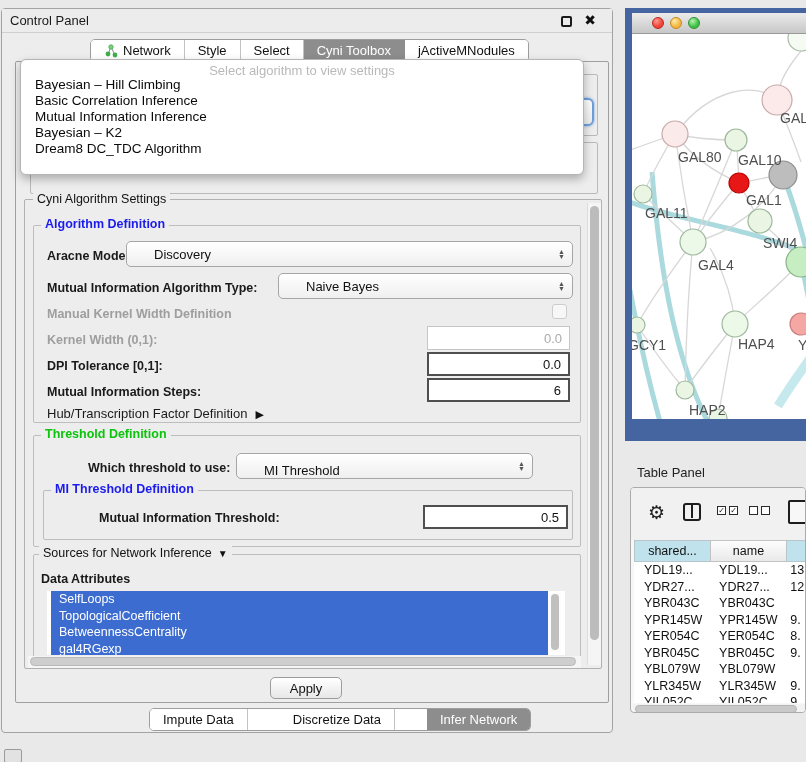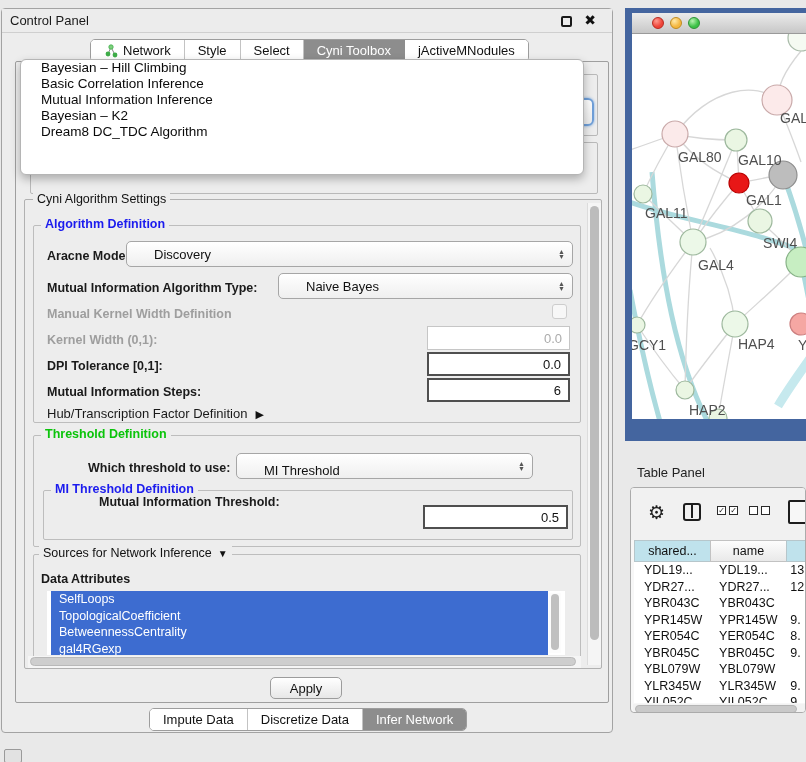--- a/index.html
+++ b/index.html
@@ -12,40 +12,40 @@
     background:#ededed; border:1px solid #a3a3a3; border-radius:4px; }
   .cp-titlebar { position:absolute; left:0; top:0; right:0; height:24px; background:#ececec;
     border-bottom:1px solid #cfcfcf; }
   .cp-title { position:absolute; left:8px; top:4px; font-size:13px; color:#1a1a1a; }
   .cp-float { position:absolute; right:40px; top:7px; width:11px; height:11px; border:2px solid #1a1a1a; border-radius:2px; background:transparent; }
   .cp-close { position:absolute; right:16px; top:3px; font-size:14px; font-weight:bold; color:#111; }
 
   
   .tabstrip { position:absolute; display:flex; background:#fff; border:1px solid #9d9d9d; border-radius:5px; overflow:hidden; height:23px; }
   .top-tabs { left:88px; top:30px; }
-  .bottom-tabs { left:147px; top:699px; }
+  .bottom-tabs { left:147px; top:699px;gap:32px; }
   .tab { display:flex; align-items:center; gap:5px; padding:0 13px; font-size:13px; color:#111;
     border-right:1px solid #c3c3c3; background:#fff; white-space:nowrap; }
   .tab:last-child { border-right:none; }
   .tab.selected { background:#8d8d8d; color:#fff; border-right-color:#8d8d8d; }
 
   
   .tab-pane { position:absolute; left:13px; top:52px; width:594px; height:642px;
     border:1px solid #9f9f9f; background:#ededed; border-radius:2px; }
 
   
   .frag-box { position:absolute; border:1px solid #b9b9b9; border-radius:2px; background:#ededed; }
   .frag-combo { position:absolute; background:linear-gradient(#fdfdfd,#ececec); border:2px solid #6f9fd8;
     box-shadow:0 0 3px #7aa9e0; border-radius:6px; }
 
   
   .dropdown { position:absolute; left:4px; top:-3px; width:564px; height:116px; background:#fff;
     border:1px solid #b5b5b5; border-radius:6px; box-shadow:0 4px 10px rgba(0,0,0,.28); z-index:30; overflow:hidden; }
   .dd-prompt { text-align:center; color:#b9b9b9; font-size:13px; padding-top:3px; height:17px; }
-  .dd-item { font-size:13.5px; color:#0a0a0a; line-height:16px; padding-left:20px; white-space:nowrap; }
+  .dd-item { font-size:13.5px; color:#0a0a0a; line-height:16px; padding-left:14px; white-space:nowrap; }
   .dd-item.selected { font-weight:bold; }
 
   
   .cyni-box { position:absolute; left:8px; top:137px; width:578px; height:470px;
     border:1px solid #b1b1b1; border-radius:2px; }
   .boxtitle { position:absolute; top:-8px; background:#ededed; padding:0 4px; font-size:12.5px; color:#111; white-space:nowrap; }
   .boxtitle.blue { color:#1b1bee; font-weight:bold; }
   .boxtitle.green { color:#0bc40b; font-weight:bold; }
 
   .group { position:absolute; border:1px solid #bdbdbd; border-radius:2px; }
@@ -160,20 +160,21 @@
         </div>
       </div>
 
     <div class="tab-pane">
 
       <div class="frag-box" style="left:14px; top:12px; width:568px; height:62px;"></div>
       <div class="frag-combo" style="left:556px; top:36px; width:22px; height:28px;"></div>
       <div class="frag-box" style="left:14px; top:80px; width:568px; height:52px;"></div>
 
       <div class="dropdown">
+        <div class="dd-prompt">Select algorithm to view settings</div>
         <div>
             <div class="dd-item">Bayesian – Hill Climbing</div>
             <div class="dd-item">Basic Correlation Inference</div>
             <div class="dd-item">Mutual Information Inference</div>
             <div class="dd-item">Bayesian – K2</div>
             <div class="dd-item">Dream8 DC_TDC Algorithm</div>
           </div>
       </div>
 
       <div class="cyni-box">
@@ -230,21 +231,21 @@
           <span>MI Threshold</span>
           <span class="stepper">
               <span>▲</span>
               <span>▼</span>
             </span>
         </div>
 
         <div class="group" style="left:18px; top:290px; width:530px; height:50px;"></div>
         <span class="boxtitle blue" style="left:26px; top:282px;">MI Threshold Definition</span>
 
-        <span class="lbl" style="left:28px; top:295px;padding-left:46px;">Mutual Information Threshold:</span>
+        <span class="lbl" style="left:28px; top:311px;padding-left:46px;">Mutual Information Threshold:</span>
         <div class="tfield focus" style="left:398px; top:305px; width:145px; height:24px;">
           <span>0.5</span>
         </div>
 
         <div class="group" style="left:8px; top:354px; width:548px; height:104px;"></div>
         <span class="boxtitle" style="left:14px; top:346px;">
           <span>Sources for Network Inference</span><span class="arrow-down">▼</span>
         </span>
         <span class="lbl" style="left:16px; top:372px;">Data Attributes</span>
 

